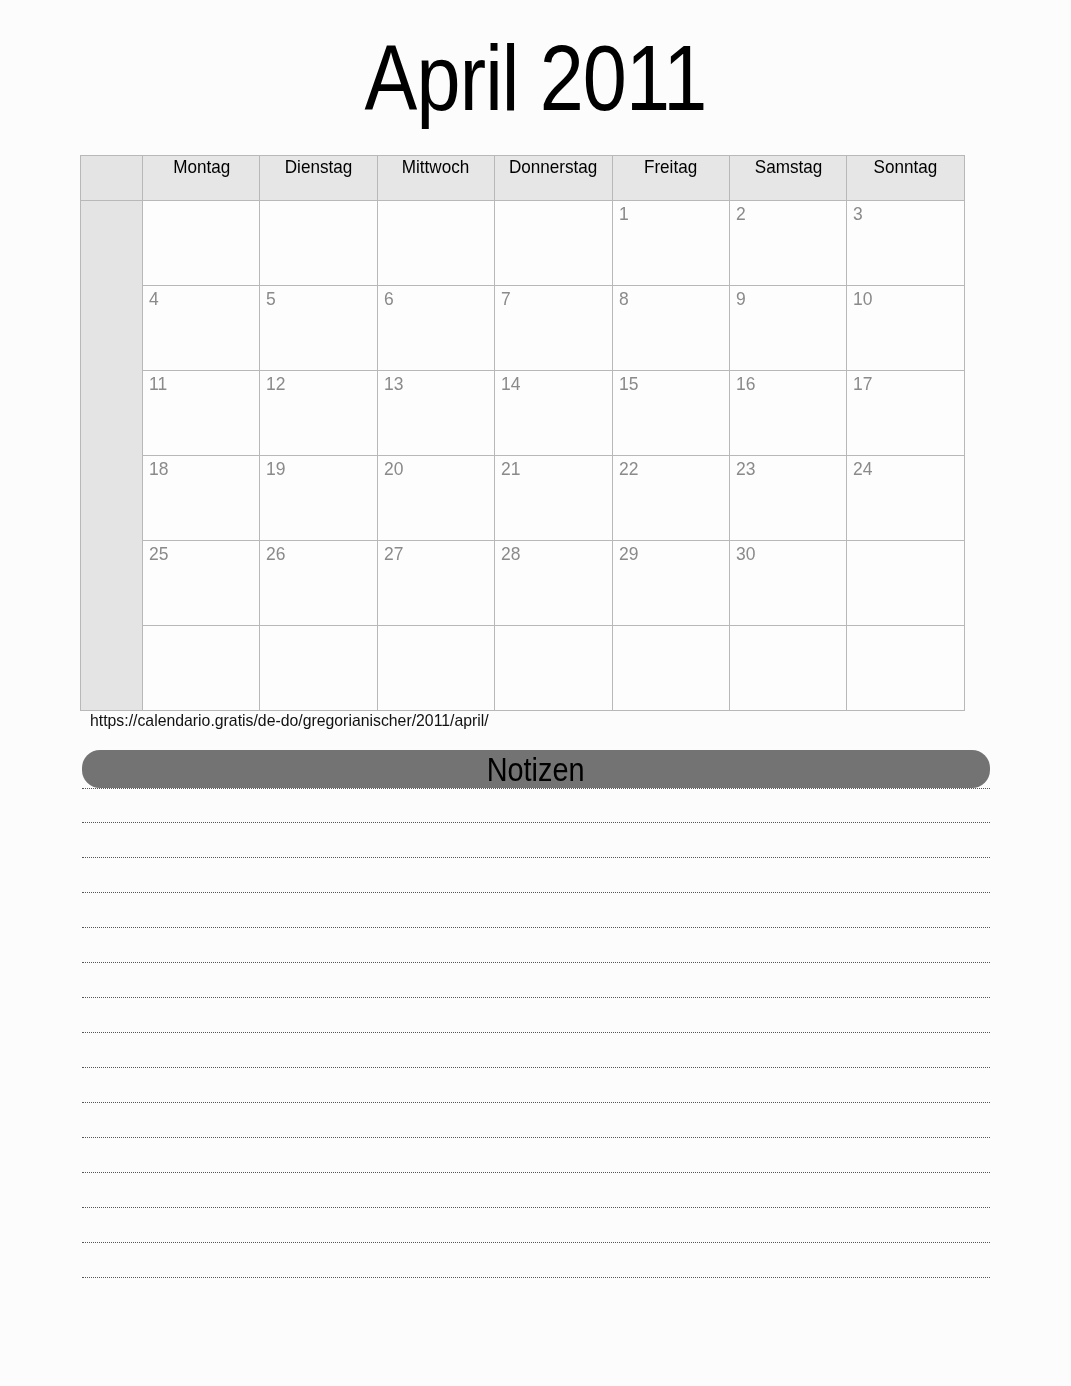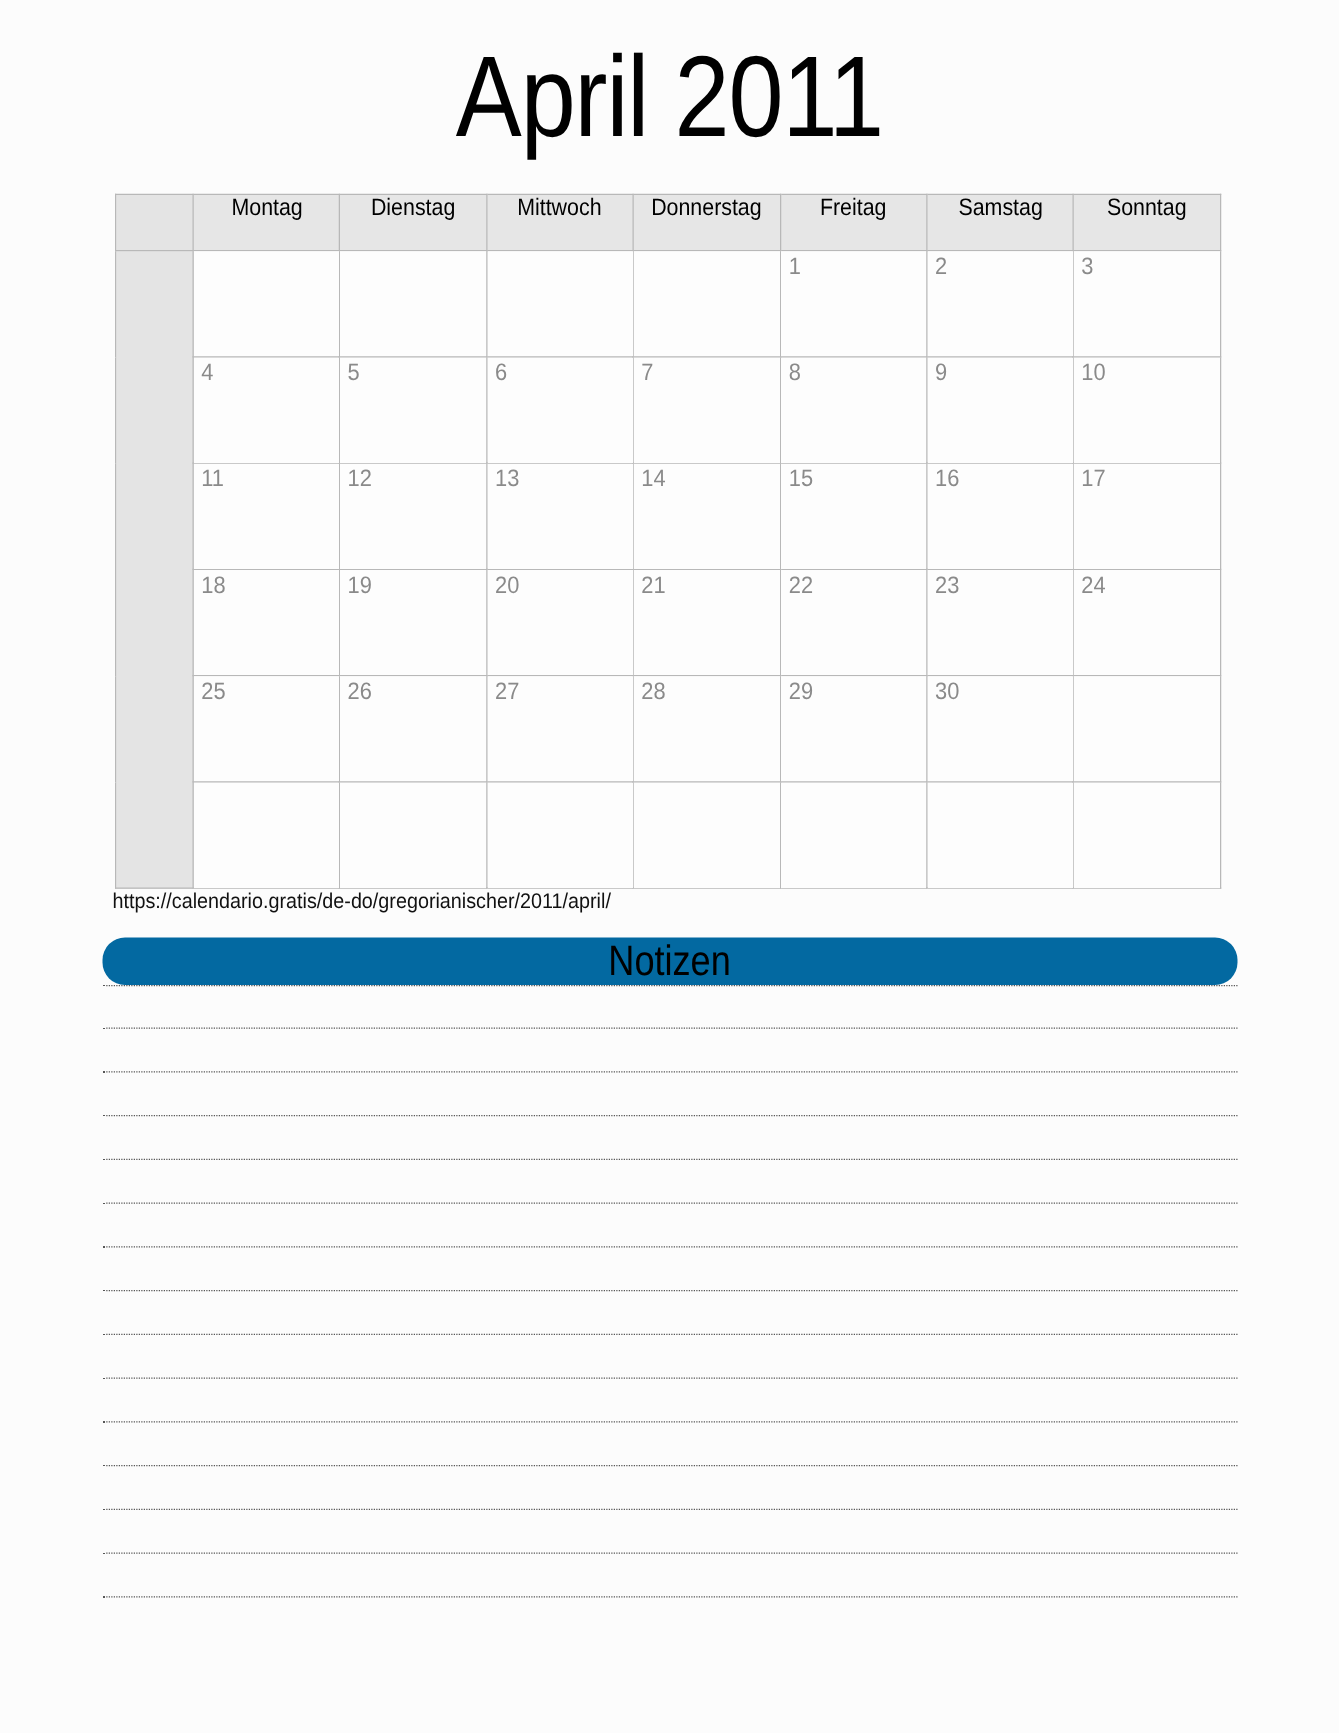--- a/index.html
+++ b/index.html
@@ -29,21 +29,21 @@
     color: #000000;
     letter-spacing: -1px;
     transform: scaleX(0.86);
     transform-origin: center top;
     white-space: nowrap;
   }
 
   
   .calendar-wrap {
     position: absolute;
-    left: 92px;
+    left: 80px;
     top: 155px;
     width: 884px;
   }
   table.calendar {
     border-collapse: collapse;
     table-layout: fixed;
     width: 884px;
   }
   table.calendar td,
   table.calendar th {
@@ -109,21 +109,21 @@
 
   
   .notes-section {
     position: absolute;
     left: 82px;
     top: 750px;
     width: 908px;
   }
   .notes-header {
     height: 38px;
-    background: #0369a1;
+    background: #737373;
     text-align: center;
     position: relative;
     border-radius: 18px;
   }
   .notes-header .notes-title {
     font-size: 34px;
     line-height: 38px;
     color: #000000;
     font-weight: 400;
     display: inline-block;

